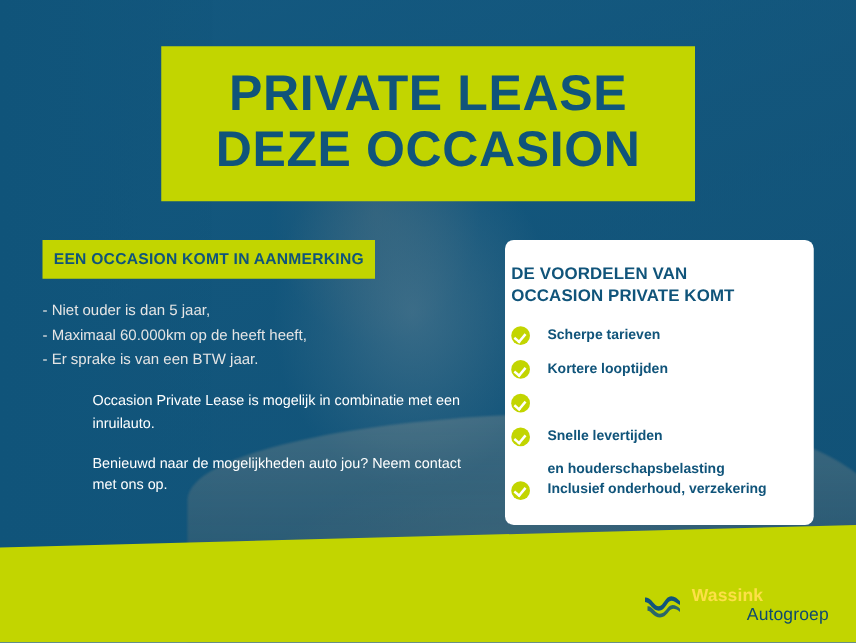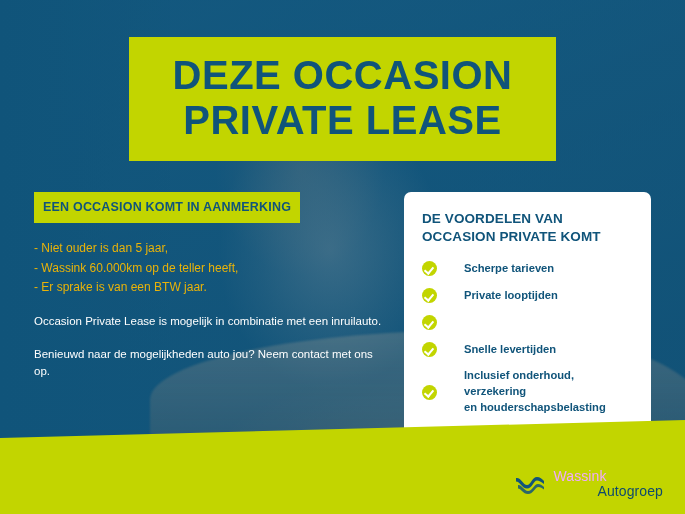--- a/index.html
+++ b/index.html
@@ -66,23 +66,23 @@
     right: 22px;
     bottom: 16px;
     display: flex;
     align-items: center;
     gap: 8px;
   }
   .logo-mark { width: 30px; height: 24px; }
   .logo-text { line-height: 1.02; }
   .logo-text .l1 {
     display: block;
-    color: #f0abfc;
+    color: #fde047;
     font-size: 14px;
-    font-weight: normal;
+    font-weight: bold;
     letter-spacing: .1px;
   }
   .logo-text .l2 {
     display: block;
     color: #0f4a6d;
     font-size: 14px;
     font-weight: normal;
     letter-spacing: .1px;
     margin-left: 44px;
   }
@@ -120,57 +120,58 @@
     color: #10547a;
     font-weight: bold;
     font-size: 12.5px;
     line-height: 1.45;
     padding: 6px 9px 7px;
     letter-spacing: .2px;
   }
   .left-head span { display: block; }
   .bullets {
     margin-top: 16px;
-    color: #eab308;
+    color: #e5e5e5;
     font-size: 12px;
     line-height: 1.62;
   }
   .bullets span { display: block; white-space: nowrap; }
   .para {
     margin-top: 16px;
     color: #ffffff;
     font-size: 11.5px;
     line-height: 1.5;
+    margin-left: 40px;
   }
   .para.second { margin-top: 15px; }
 
   
   .card {
     position: absolute;
     left: 404px;
     top: 192px;
     width: 247px;
     background: #ffffff;
     border-radius: 7px;
-    padding: 18px 16px 20px 18px;
+    padding: 18px 16px 20px 5px;
   }
   .card-title {
     color: #10547a;
     font-weight: bold;
     font-size: 13.5px;
     line-height: 1.35;
     letter-spacing: .1px;
     margin-bottom: 14px;
   }
   .card-title span { display: block; }
   .adv-list { display: block; }
   .adv-item {
     display: flex;
-    align-items: center;
-    gap: 27px;
+    align-items: flex-end;
+    gap: 14px;
     margin-bottom: 11px;
   }
   .adv-item:last-child { margin-bottom: 0; }
   .check {
     flex: 0 0 auto;
     width: 15px; height: 15px;
     border-radius: 50%;
     background: #c2d500;
     position: relative;
     margin-top: 1px;
@@ -196,32 +197,32 @@
 <body>
 
 <div id="poster">
 
   <div class="bg-photo"></div>
   <div class="bg-tint"></div>
   <div class="bg-dark-left"></div>
   <div class="car-shape"></div>
 
   <div class="title-block">
+    <span class="line">PRIVATE LEASE</span>
     <span class="line">DEZE OCCASION</span>
-    <span class="line">PRIVATE LEASE</span>
   </div>
 
   <div class="left-col">
     <div class="left-head">
       <span>EEN OCCASION KOMT IN AANMERKING</span>
     </div>
 
     <div class="bullets">
       <span>- Niet ouder is dan 5 jaar,</span>
-      <span>- Wassink 60.000km op de teller heeft,</span>
+      <span>- Maximaal 60.000km op de heeft heeft,</span>
       <span>- Er sprake is van een BTW jaar.</span>
     </div>
 
     <div class="para">Occasion Private Lease is mogelijk in combinatie met een inruilauto.</div>
     <div class="para second">Benieuwd naar de mogelijkheden auto jou? Neem contact met ons op.</div>
   </div>
 
   <div class="card">
     <div class="card-title">
       <span>DE VOORDELEN VAN</span>
@@ -231,37 +232,37 @@
     <div class="adv-list">
       <div class="adv-item">
         <span class="check"></span>
         <span class="adv-text">
           <span>Scherpe tarieven</span>
         </span>
       </div>
       <div class="adv-item">
         <span class="check"></span>
         <span class="adv-text">
-          <span>Private looptijden</span>
+          <span>Kortere looptijden</span>
         </span>
       </div>
       <div class="adv-item">
         <span class="check"></span>
       </div>
       <div class="adv-item">
         <span class="check"></span>
         <span class="adv-text">
           <span>Snelle levertijden</span>
         </span>
       </div>
       <div class="adv-item">
         <span class="check"></span>
         <span class="adv-text">
+          <span>en houderschapsbelasting</span>
           <span>Inclusief onderhoud, verzekering</span>
-          <span>en houderschapsbelasting</span>
         </span>
       </div>
     </div>
   </div>
 
   <div class="bottom-bar"></div>
 
   <div class="logo">
     <span class="logo-mark">
       <svg width="30" height="24" viewBox="0 0 30 24" aria-hidden="true">

